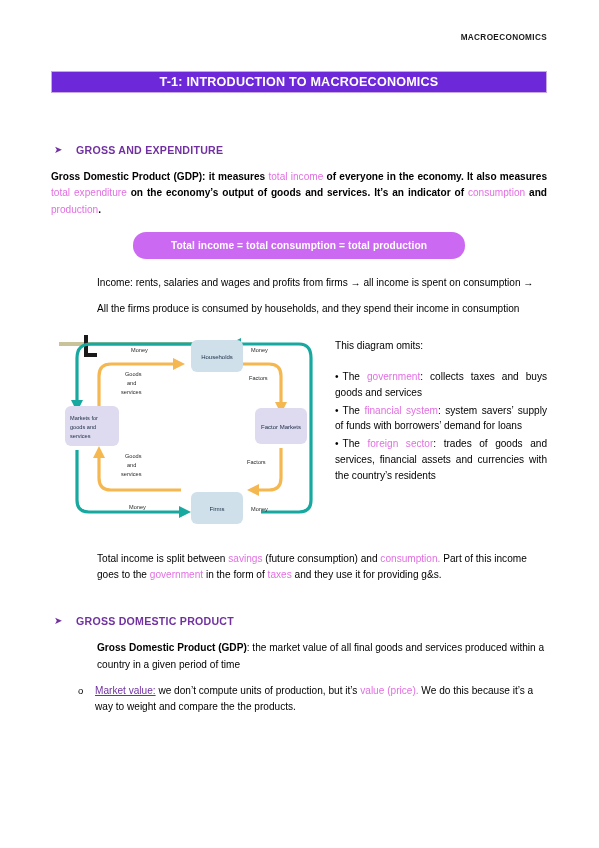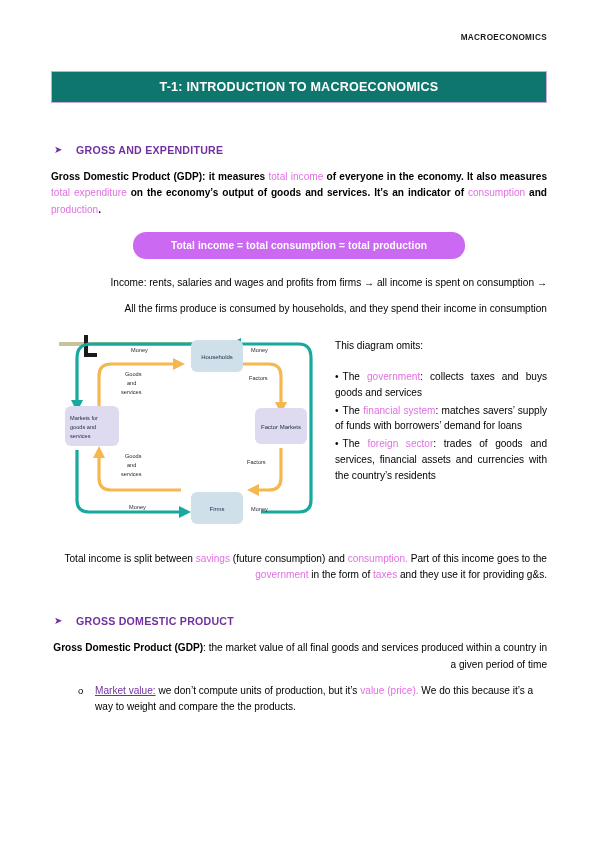--- a/index.html
+++ b/index.html
@@ -31,22 +31,22 @@
     font-weight: 600;
     color: #1a1a1a;
   }
 
   
   .title-banner {
     position: absolute;
     top: 71px;
     left: 51px;
     width: 496px;
-    height: 32px;
-    background: #0f766e;
+    height: 22px;
+    background: #6d28d9;
     border: 1px solid #C9A8DE;
     box-sizing: border-box;
     display: flex;
     align-items: center;
     justify-content: center;
   }
   .title-banner-text {
     color: #ffffff;
     font-size: 12.6px;
     font-weight: bold;
@@ -85,21 +85,21 @@
   }
 
   
   p.body {
     margin: 0 0 10px 0;
     font-size: 10.1px;
     line-height: 1.62;
     text-align: justify;
     color: #000000;
   }
-  p.body.nojust { text-align: right; }
+  p.body.nojust { text-align: left; margin-left: 46px; }
   .b { font-weight: bold; }
   .pink { color: #E26FE2; }
   .purple-u {
     color: #7030A0;
     text-decoration: underline;
   }
 
   
   .highlight-box {
     margin: 14px auto 16px auto;
@@ -270,21 +270,21 @@
           <text x="78" y="179" font-family="Liberation Sans, sans-serif" font-size="5.6" fill="#2A2A2A">Money</text>
           <text x="200" y="181" font-family="Liberation Sans, sans-serif" font-size="5.6" fill="#2A2A2A">Money</text>
         </svg>
       </div>
 
       <div class="side-notes">
         <p class="intro">This diagram omits:</p>
 
         <p class="note-item"><span class="note-bullet">•</span><span>The </span><span class="pink">government</span><span>: collects taxes and buys goods and services</span></p>
 
-        <p class="note-item"><span class="note-bullet">•</span><span>The </span><span class="pink">financial system</span><span>: matches savers’ supply of funds with borrowers’ demand for loans</span></p>
+        <p class="note-item"><span class="note-bullet">•</span><span>The </span><span class="pink">financial system</span><span>: system savers’ supply of funds with borrowers’ demand for loans</span></p>
 
         <p class="note-item"><span class="note-bullet">•</span><span>The </span><span class="pink">foreign sector</span><span>: trades of goods and services, financial assets and currencies with the country’s residents</span></p>
       </div>
     </div>
 
     <div class="spacer-sm"></div>
 
 
     <p class="body nojust"><span>Total income is split between </span><span class="pink">savings</span><span> (future consumption) and </span><span class="pink">consumption.</span><span> Part of this income goes to the </span><span class="pink">government</span><span> in the form of </span><span class="pink">taxes</span><span> and they use it for providing g&amp;s.</span></p>
 

